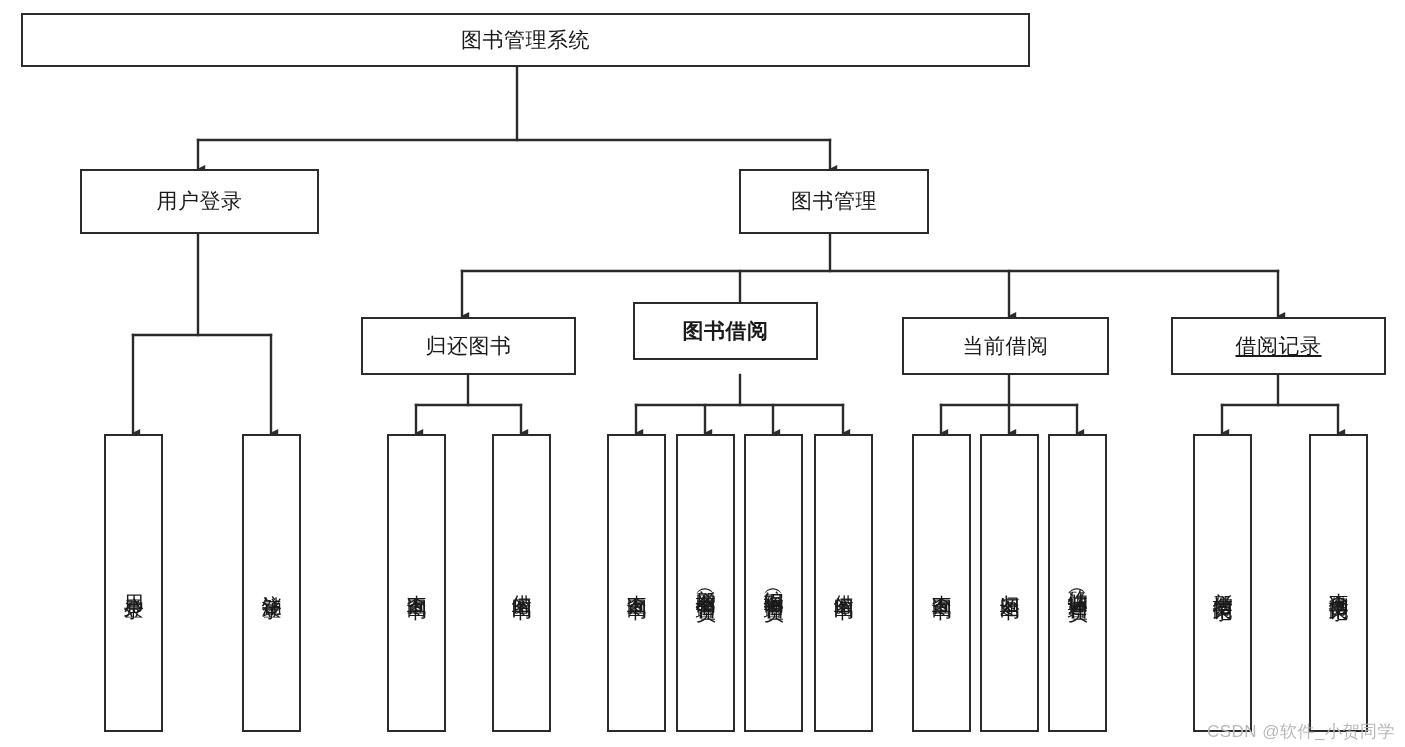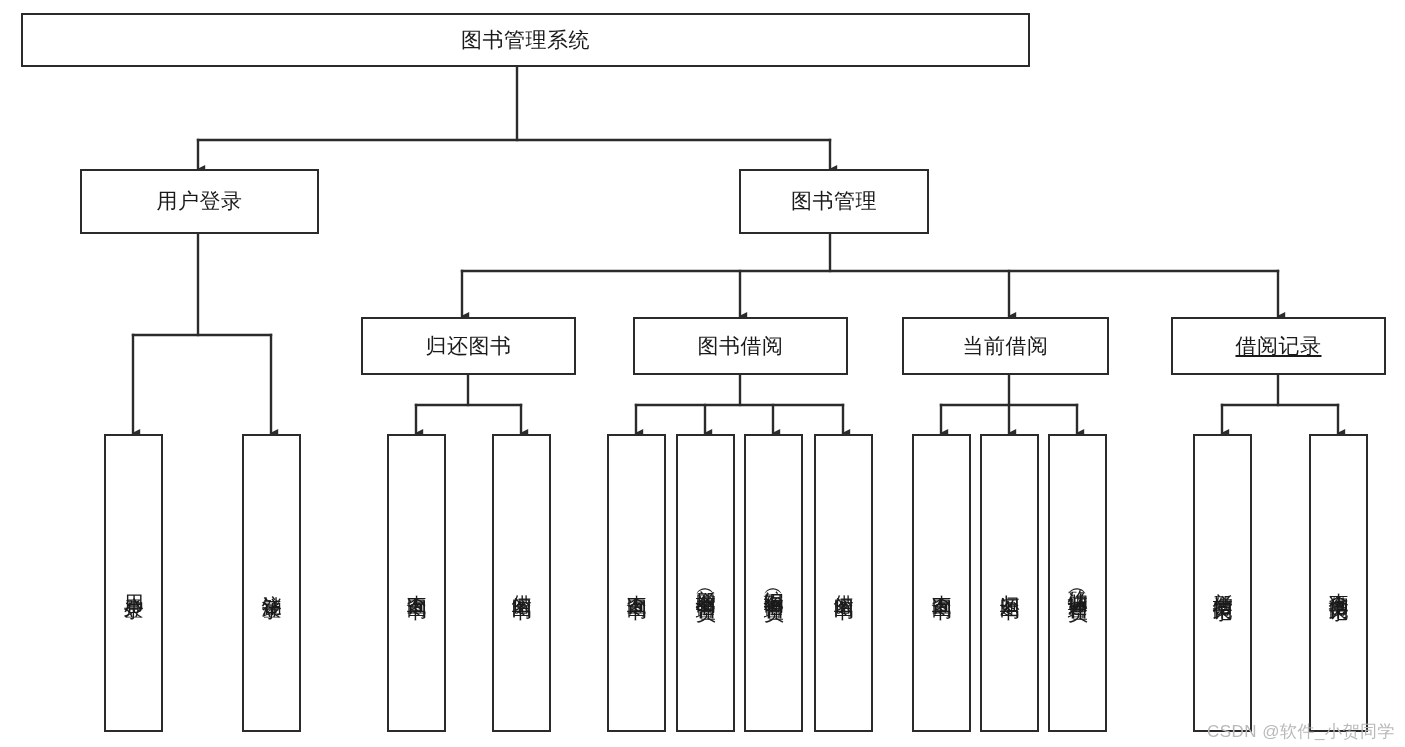--- a/index.html
+++ b/index.html
@@ -133,21 +133,21 @@
   </div>
 
   <div class="node" style="left:711px; top:169px; width:190px; height:65px;margin-left:28px;">
     <span class="node-label">图书管理</span>
   </div>
 
   <div class="node" style="left:361px; top:317px; width:215px; height:58px;">
     <span class="node-label">归还图书</span>
   </div>
 
-  <div class="node" style="left:633px; top:317px; width:215px; height:58px;">
+  <div class="node" style="left:633px; top:302px; width:185px; height:58px;font-weight:bold;">
     <span class="node-label">图书借阅</span>
   </div>
 
   <div class="node" style="left:902px; top:317px; width:207px; height:58px;">
     <span class="node-label">当前借阅</span>
   </div>
 
   <div class="node" style="left:1171px; top:317px; width:215px; height:58px;text-decoration:underline;">
     <span class="node-label">借阅记录</span>
   </div>

